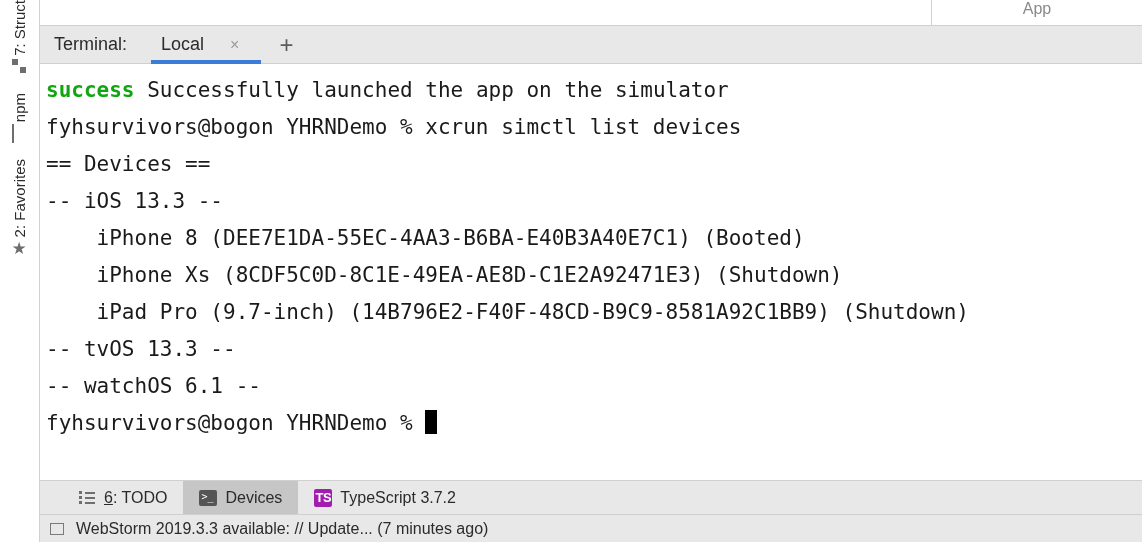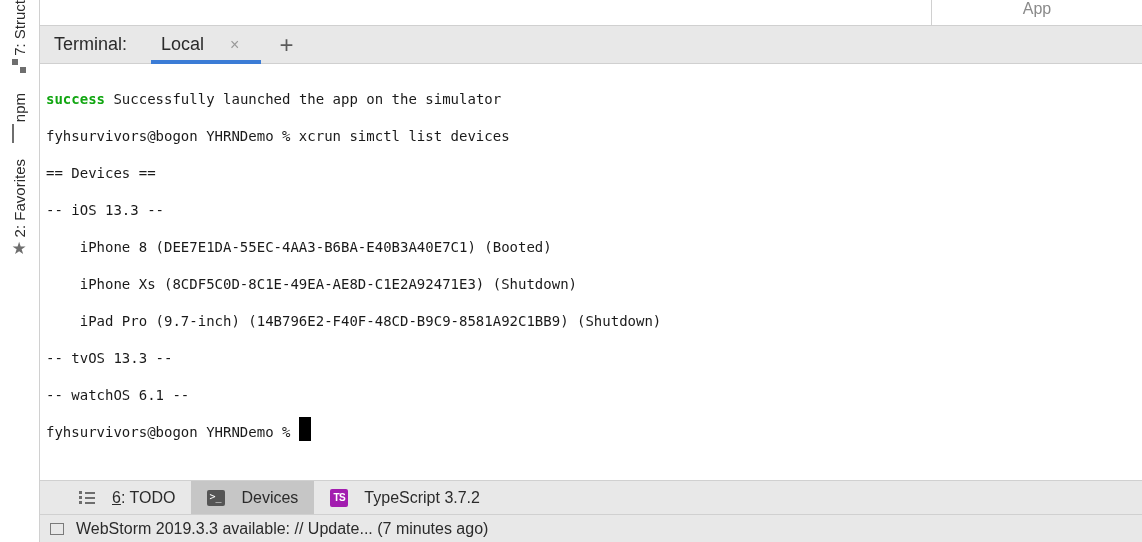--- a/index.html
+++ b/index.html
@@ -117,24 +117,24 @@
     color: #5b5b5b;
     line-height: 1;
     cursor: pointer;
   }
 
   
   .term-body {
     flex: 1;
     background: #fff;
     font-family: "Menlo", "Consolas", monospace;
-    font-size: 14px;
+    font-size: 21px;
     line-height: 37px;
     color: #1a1a1a;
-    padding: 17px 6px 2px 6px;
+    padding: 8px 6px 2px 6px;
     white-space: pre;
     overflow: hidden;
   }
   .term-body .success { color: #11a611; font-weight: 600; }
   .cursor-block {
     display: inline-block;
     width: 12px;
     height: 24px;
     background: #000;
     vertical-align: -4px;
@@ -145,21 +145,21 @@
     height: 34px;
     background: #e8e8e8;
     border-top: 1px solid #d0d0d0;
     display: flex;
     align-items: stretch;
     padding-left: 22px;
   }
   .bottom-tab {
     display: flex;
     align-items: center;
-    gap: 16px;
+    gap: 8px;
     padding: 0 16px;
     font-size: 16px;
     color: #2b2b2b;
     cursor: pointer;
   }
   .bottom-tab.active {
     background: #c6c6c6;
   }
   .bottom-tab .icon { width: 18px; height: 18px; display: inline-flex; align-items: center; justify-content: center; }
   .bottom-tab .underline { text-decoration: underline; }
@@ -186,21 +186,21 @@
     left: 2px;
     top: 0px;
     line-height: 14px;
   }
 
   
   .ts-ico {
     width: 18px; height: 18px;
     background: #a21caf;
     color: #fff;
-    font-size: 10px;
+    font-size: 13px;
     font-weight: 700;
     display: flex;
     align-items: center;
     justify-content: center;
     border-radius: 2px;
     letter-spacing: -0.5px;
   }
 
   
   .statusbar {

